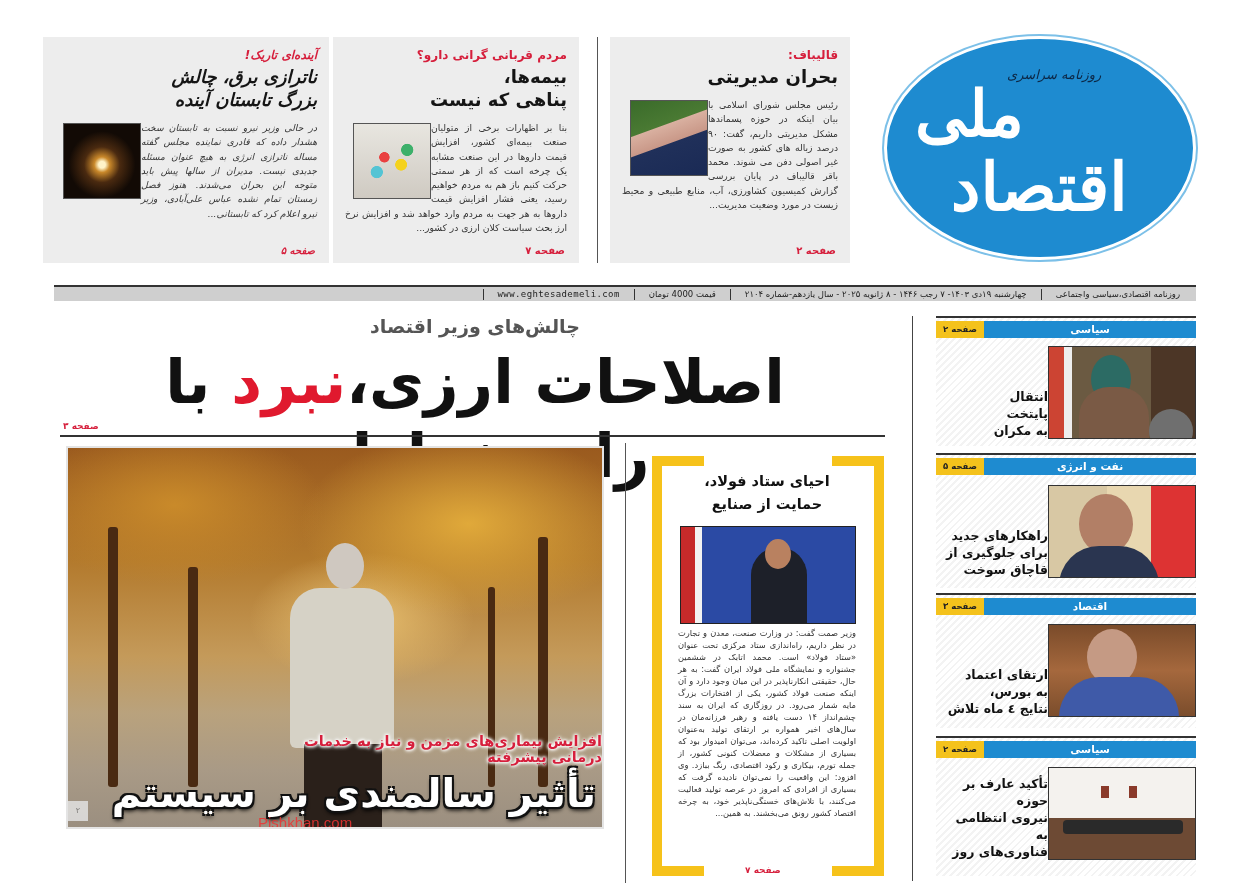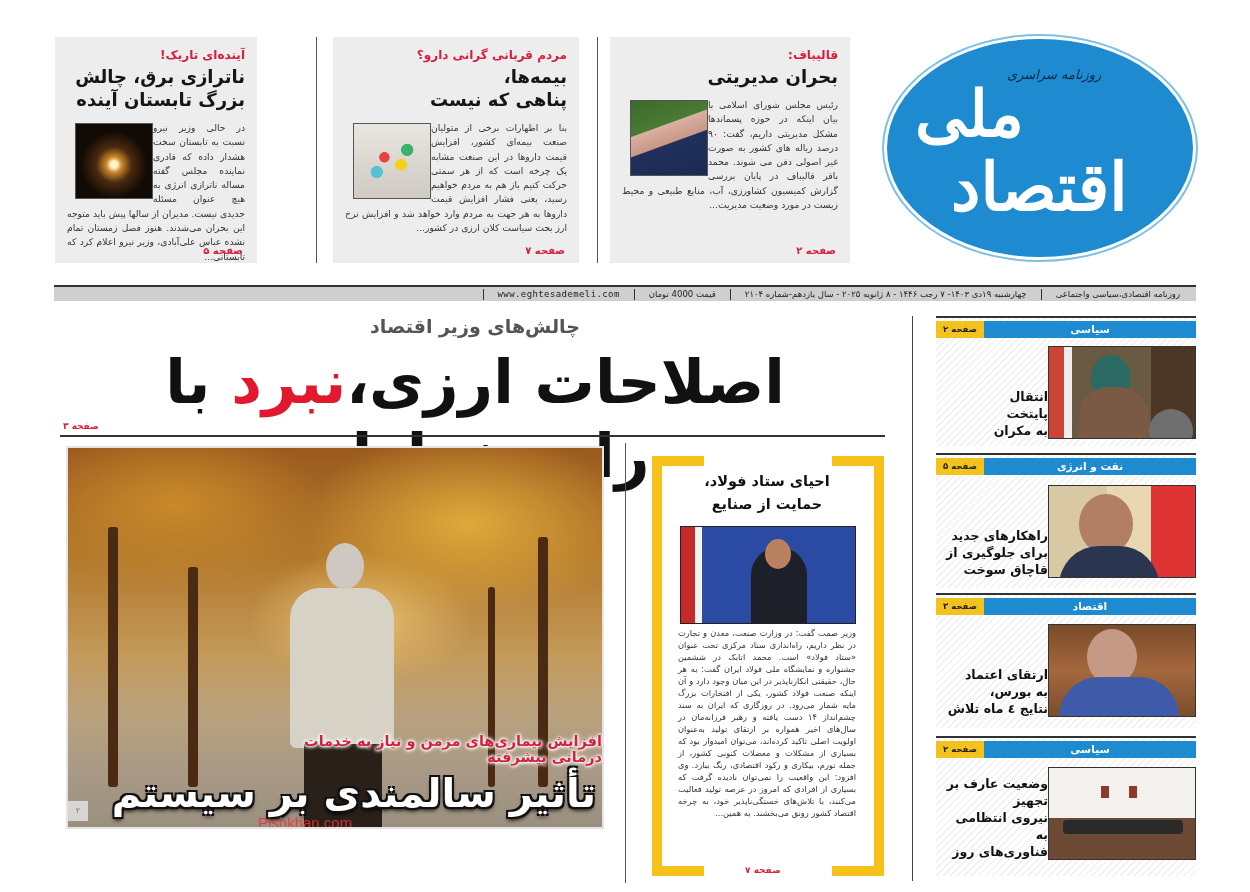--- a/index.html
+++ b/index.html
@@ -132,21 +132,21 @@
     <div>پناهی که نیست</div>
   </div>
   <div class="body">
     <div class="thumb" style="background:radial-gradient(circle at 40% 45%,#e94040 0 8%,transparent 9%),radial-gradient(circle at 62% 55%,#f4d21c 0 9%,transparent 10%),radial-gradient(circle at 30% 65%,#54c4d4 0 8%,transparent 9%),radial-gradient(circle at 70% 35%,#3db06a 0 8%,transparent 9%),linear-gradient(180deg,#e8e6e0,#cfcac2);"></div>
     <span>بنا بر اظهارات برخی از متولیان صنعت بیمه‌ای کشور، افزایش قیمت داروها در این صنعت مشابه یک چرخه است که از هر سمتی حرکت کنیم باز هم به مردم خواهیم رسید، یعنی فشار افزایش قیمت داروها به هر جهت به مردم وارد خواهد شد و افزایش نرخ ارز بحث سیاست کلان ارزی در کشور...</span>
   </div>
   <div class="page">صفحه ۷</div>
 </div>
 <div class="vsep" style="left:316px;"></div>
 
-<div class="teaser" style="left:55px;width:202px;">
+<div class="teaser" style="left:43px;width:286px;font-style:italic;">
   <div class="kicker">آینده‌ای تاریک!</div>
   <div class="title">
     <div>ناترازی برق، چالش</div>
     <div>بزرگ تابستان آینده</div>
   </div>
   <div class="body">
     <div class="thumb" style="background:radial-gradient(circle at 50% 55%,#fff3c8 0 6%,#c9882a 14%,#4a2a10 32%,#120a05 60%);"></div>
     <span>در حالی وزیر نیرو نسبت به تابستان سخت هشدار داده که قادری نماینده مجلس گفته مساله ناترازی انرژی به هیچ عنوان مسئله جدیدی نیست. مدیران از سالها پیش باید متوجه این بحران می‌شدند. هنوز فصل زمستان تمام نشده عباس علی‌آبادی، وزیر نیرو اعلام کرد که تابستانی...</span>
   </div>
   <div class="page">صفحه ۵</div>
@@ -280,18 +280,18 @@
     <div class="sec">سیاسی</div>
     <div class="pg">صفحه ۲</div>
   </div>
   <div class="content" style="margin-top:9px;">
     <div class="img img4">
       <div style="position:absolute;left:14px;top:52px;width:120px;height:14px;background:#2a2a2a;border-radius:4px;"></div>
       <div style="position:absolute;left:52px;top:18px;width:8px;height:12px;background:#8a3a2a;"></div>
       <div style="position:absolute;left:80px;top:18px;width:8px;height:12px;background:#8a3a2a;"></div>
     </div>
     <div class="txt">
-      <div>وضعیت عارف بر تجهیز</div>
+      <div>تأکید عارف بر حوزه</div>
       <div>نیروی انتظامی به</div>
       <div>فناوری‌های روز</div>
     </div>
   </div>
 </div>
 
 </body></html>

